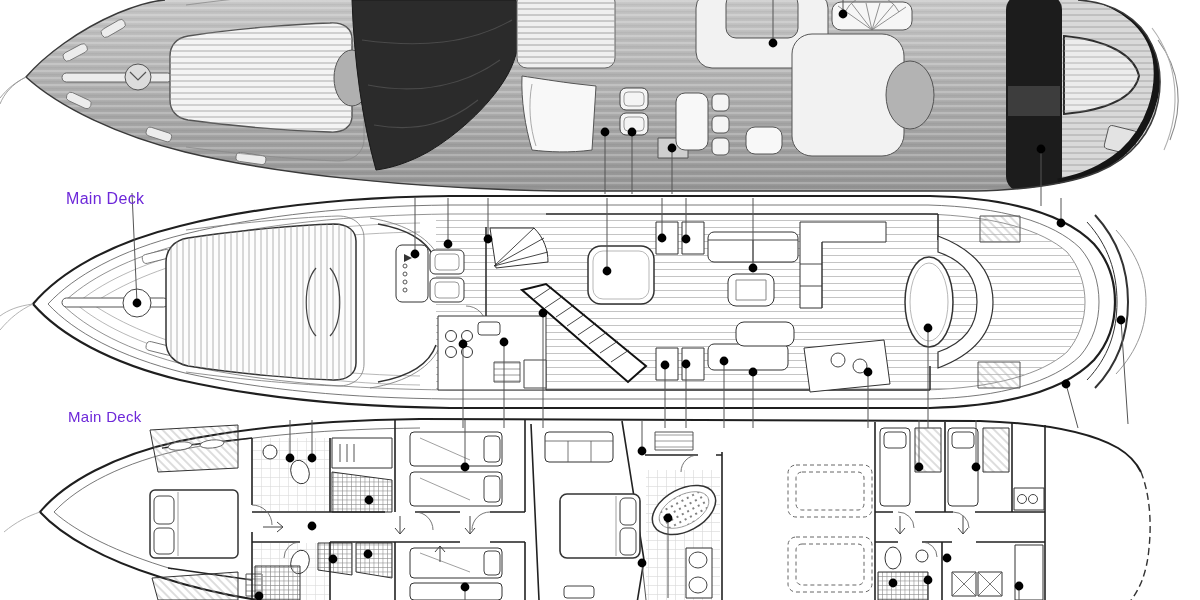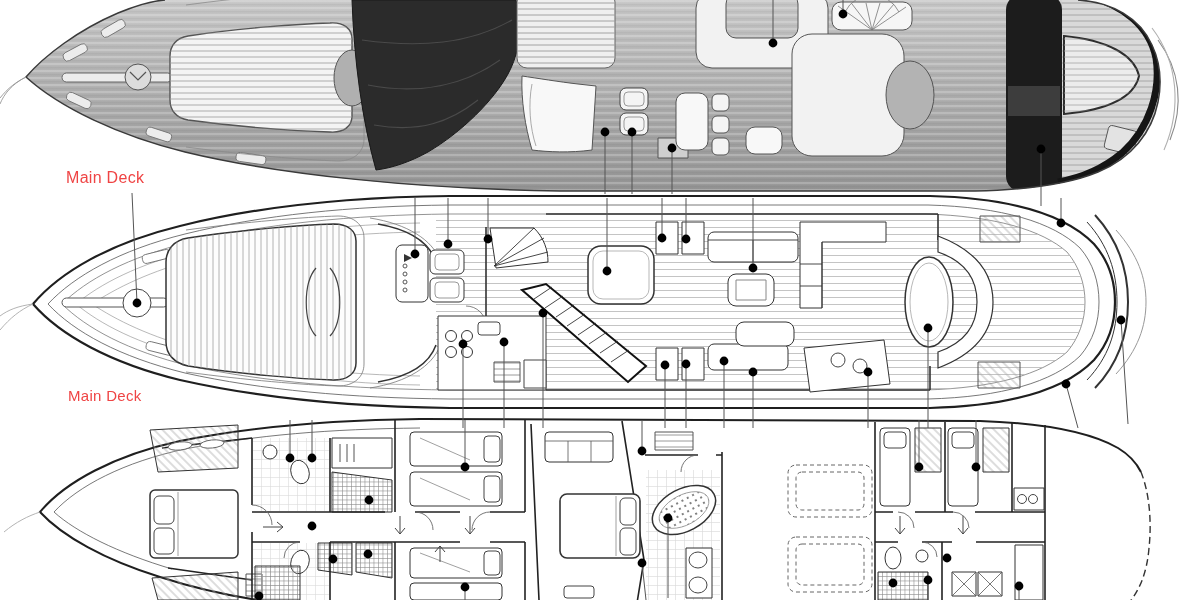--- a/index.html
+++ b/index.html
@@ -1,18 +1,18 @@
 <!DOCTYPE html>
 <html><head>
 <meta charset="utf-8">
 <style>
   html,body{margin:0;padding:0;background:#ffffff;}
   .canvas{position:relative;width:1200px;height:600px;background:#ffffff;overflow:hidden;
           font-family:"Liberation Sans", sans-serif;}
-  .deck-label{position:absolute;color:#ef4444;font-size:16px;letter-spacing:.3px;white-space:nowrap;}
+  .deck-label{position:absolute;color:#6d28d9;font-size:16px;letter-spacing:.3px;white-space:nowrap;margin-top:21px;}
   #deck-label-1{left:66px;top:169px;}
   #deck-label-2{left:68px;top:387px;font-size:15px;}
   svg{position:absolute;left:0;top:0;}
   path,rect,circle,ellipse,line{vector-effect:non-scaling-stroke;}
 </style>
 </head>
 <body>
 
 <div class="canvas">
 <svg width="1200" height="600" viewBox="0 0 1200 600">

